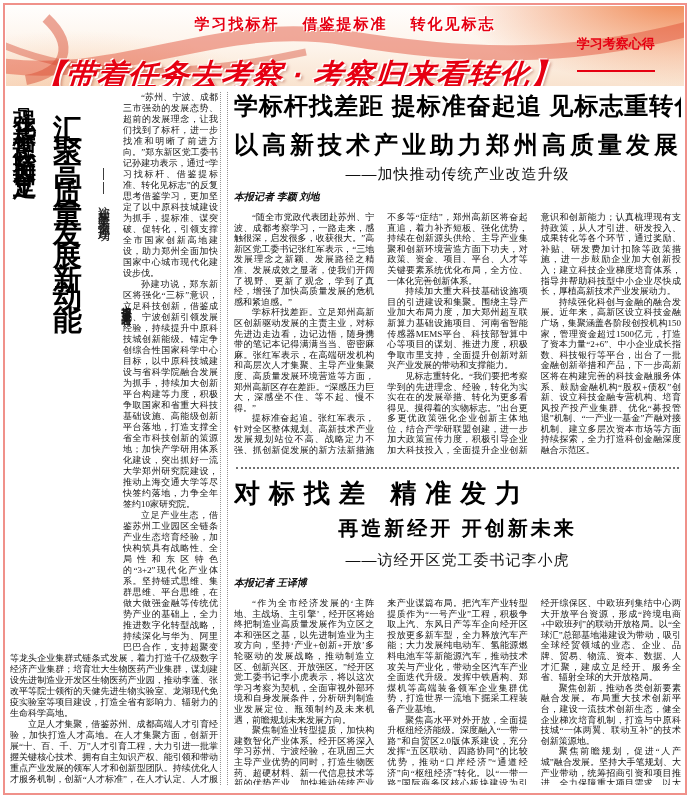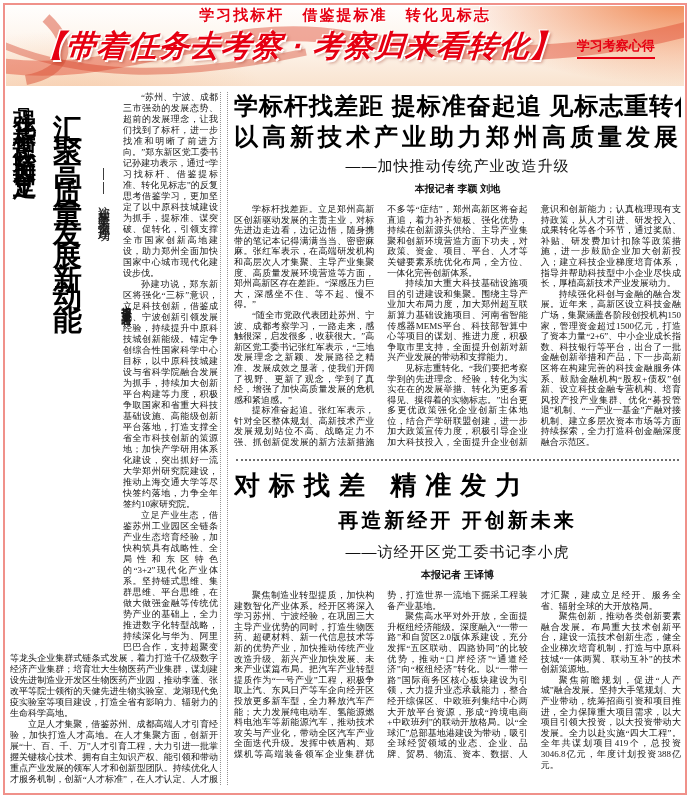--- a/index.html
+++ b/index.html
@@ -19,40 +19,40 @@
     position: absolute; left: 6px; top: 6px; right: 6px; height: 80px;
     overflow: hidden;
     background:
       radial-gradient(ellipse 340px 130px at 100% -15%, rgba(238,122,62,.95), rgba(238,122,62,0) 70%),
       radial-gradient(ellipse 260px 90px at 10% 115%, rgba(246,190,150,.55), rgba(246,190,150,0) 75%),
       linear-gradient(180deg, #fffefd 0%, #fdf3e9 55%, #f9e3cf 100%);
   }
   .banner svg { position:absolute; inset:0; }
   .banner-inner { position: relative; z-index: 2; text-align: center; }
   .tagline {
-    font-family: Liberation Sans, sans-serif;
+    margin-top: 9px; font-family: Liberation Mono, monospace;
     font-size: 15px; font-weight: bold; color: #e60012;
     letter-spacing: 2px; word-spacing: 12px;
     text-shadow: 1px 1px 0 #fff, -1px -1px 0 #fff;
   }
   .banner-title-row {
     display: flex; justify-content: center; align-items: flex-end; gap: 16px;
     margin-top: 1px;
   }
   .banner-main {
     font-family: "Liberation Sans", sans-serif;
     font-size: 30px; font-weight: 900; font-style: italic; color: #e60012;
     letter-spacing: 1px; transform: skewX(-4deg);
     text-shadow: 1.5px 1.5px 0 #fff, -1.5px -1.5px 0 #fff, 3px 3px 3px rgba(140,20,0,.35);
     white-space: nowrap;
   }
   .banner-side {
     font-family: "Liberation Sans", sans-serif;
     font-size: 13px; font-weight: bold; color: #e60012;
-    border-bottom: 2px solid #e60012; padding-bottom: 2px; margin-bottom: 8px;
+    border-bottom: 2px solid #e60012; padding-bottom: 17px; margin-bottom: 24px;
     white-space: nowrap;
   }
   
   .left-article {
     position: absolute; left: 10px; top: 92px; width: 208px; bottom: 13px;
     overflow: hidden;
   }
   .v-div {
     position: absolute; left: 220px; top: 92px; bottom: 13px; width: 8px;
     border-left: 1px dotted #909090; border-right: 1px dotted #909090;
@@ -69,25 +69,25 @@
   .lt-main   { font-size: 29px; font-weight: 800; letter-spacing: 21px; height: 556px; color:#000; }
   .lt-sub    { font-size: 12px; letter-spacing: 2px; margin-top: 76px; height: 320px; }
   .lt-by     { font-size: 10px; font-weight: 700; letter-spacing: 1px; margin-top: 206px; height: 150px; }
   .body-text p {
     font-size: 9px; line-height: 11px; text-align: justify;
     text-indent: 2em; color: #141414;
   }
   
   .art { font-family: "Liberation Sans", sans-serif; }
   .hl1-a { font-size: 24px; font-weight: 900; text-align: center; line-height: 31px; color:#000; letter-spacing: 1px; white-space: nowrap;}
-  .hl2-a { font-size: 24px; font-weight: 900; text-align: left; line-height: 31px; color:#000; letter-spacing: 4px; white-space: nowrap;}
+  .hl2-a { font-size: 24px; font-weight: 900; text-align: left; line-height: 31px; color:#000; letter-spacing: 4px; white-space: nowrap; margin-top: 8px;}
   .hl1-b { font-size: 26px; font-weight: 900; text-align: left; line-height: 35px; color:#000; letter-spacing: 9px; white-space: nowrap;}
   .hl2-b { font-size: 20px; font-weight: 900; text-align: center; line-height: 35px; color:#000; letter-spacing: 3px; white-space: nowrap;}
   .sub   { font-size: 15px; text-align: center; margin-top: 5px; letter-spacing: 1px; color:#111; }
-  .byl   { font-size: 10px; font-weight: bold; text-align: center; margin-top: 6px; margin-bottom: 8px; color:#111; }
+  .byl   { font-size: 10px; font-weight: bold; text-align: left; margin-top: 6px; margin-bottom: 8px; color:#111;font-style:italic; }
   .cols3 { column-count: 3; column-gap: 13px; overflow: hidden; font-family: "Liberation Serif", serif; }
   .cols3 p { font-size: 9px; line-height: 10.6px; text-align: justify; text-indent: 2em; color:#141414; }
   .cols3.top { height: 247px; }
   .cols3.bottom { height: 210px; }
   .h-div { border-top: 2px dotted #6f6f6f; margin: 8px 2px 7px; }
 </style>
 </head>
 <body>
 
 <div class="page">
@@ -125,37 +125,38 @@
   <div class="v-div"></div>
 
   <div class="right-col">
 
     <div class="art">
       <div class="hl1-a">学标杆找差距 提标准奋起追 见标志重转化</div>
       <div class="hl2-a">以高新技术产业助力郑州高质量发展</div>
       <div class="sub">——加快推动传统产业改造升级</div>
       <div class="byl">本报记者 李颖 刘地</div>
       <div class="cols3 top">
+        <p>“随全市党政代表团赴苏州、宁波、成都考察学习，一路走来，感触很深，启发很多，收获很大。”高新区党工委书记张红军表示，“三地发展理念之新颖、发展路径之精准、发展成效之显著，使我们开阔了视野、更新了观念，学到了真经，增强了加快高质量发展的危机感和紧迫感。”</p>
         <p>学标杆找差距。立足郑州高新区创新驱动发展的主责主业，对标先进边走边看，边记边悟，随身携带的笔记本记得满满当当、密密麻麻。张红军表示，在高端研发机构和高层次人才集聚、主导产业集聚度、高质量发展环境营造等方面，郑州高新区存在差距。“深感压力巨大，深感坐不住、等不起、慢不得。”</p>
-        <p>“随全市党政代表团赴苏州、宁波、成都考察学习，一路走来，感触很深，启发很多，收获很大。”高新区党工委书记张红军表示，“三地发展理念之新颖、发展路径之精准、发展成效之显著，使我们开阔了视野、更新了观念，学到了真经，增强了加快高质量发展的危机感和紧迫感。”</p>
         <p>提标准奋起追。张红军表示，针对全区整体规划、高新技术产业发展规划站位不高、战略定力不强、抓创新促发展的新方法新措施不多等“症结”，郑州高新区将奋起直追，着力补齐短板、强化优势，持续在创新源头供给、主导产业集聚和创新环境营造方面下功夫，对政策、资金、项目、平台、人才等关键要素系统优化布局，全方位、一体化完善创新体系。</p>
         <p>持续加大重大科技基础设施项目的引进建设和集聚。围绕主导产业加大布局力度，加大郑州超互联新算力基础设施项目、河南省智能传感器MEMS平台、科技部智算中心等项目的谋划、推进力度，积极争取市里支持，全面提升创新对新兴产业发展的带动和支撑能力。</p>
         <p>见标志重转化。“我们要把考察学到的先进理念、经验，转化为实实在在的发展举措、转化为更多看得见、摸得着的实物标志。”出台更多更优政策强化企业创新主体地位，结合产学研联盟创建，进一步加大政策宣传力度，积极引导企业加大科技投入，全面提升企业创新意识和创新能力；认真梳理现有支持政策，从人才引进、研发投入、成果转化等各个环节，通过奖励、补贴、研发费加计扣除等政策措施，进一步鼓励企业加大创新投入；建立科技企业梯度培育体系，指导并帮助科技型中小企业尽快成长，厚植高新技术产业发展动力。</p>
         <p>持续强化科创与金融的融合发展。近年来，高新区设立科技金融广场，集聚涵盖各阶段创投机构150家，管理资金超过1500亿元，打造了资本力量“2+6”、中小企业成长指数、科技银行等平台，出台了一批金融创新举措和产品，下一步高新区将在构建完善的科技金融服务体系、鼓励金融机构“股权+债权”创新、设立科技金融专营机构、培育风投产投产业集群、优化“募投管退”机制、“一产业一基金”产融对接机制、建立多层次资本市场等方面持续探索，全力打造科创金融深度融合示范区。</p>
       </div>
     </div>
 
     <div class="h-div"></div>
 
     <div class="art">
       <div class="hl1-b">对标找差 精准发力</div>
       <div class="hl2-b">再造新经开 开创新未来</div>
       <div class="sub">——访经开区党工委书记李小虎</div>
       <div class="byl">本报记者 王译博</div>
       <div class="cols3 bottom">
+        <p>“作为全市经济发展的‘主阵地、主战场、主引擎’，经开区将始终把制造业高质量发展作为立区之本和强区之基，以先进制造业为主攻方向，坚持‘产业+创新+开放’多轮驱动的发展战略，推动制造立区、创新兴区、开放强区。”经开区党工委书记李小虎表示，将以这次学习考察为契机，全面审视外部环境和自身发展条件，分析研判制造业发展定位、瓶颈制约及未来机遇，前瞻规划未来发展方向。</p>
         <p>聚焦制造业转型提质，加快构建数智化产业体系。经开区将深入学习苏州、宁波经验，在巩固三大主导产业优势的同时，打造生物医药、超硬材料、新一代信息技术等新的优势产业，加快推动传统产业改造升级、新兴产业加快发展、未来产业谋篇布局。把汽车产业转型提质作为“一号产业”工程，积极争取上汽、东风日产等车企向经开区投放更多新车型，全力释放汽车产能；大力发展纯电动车、氢能源燃料电池车等新能源汽车，推动技术攻关与产业化，带动全区汽车产业全面迭代升级。发挥中铁盾构、郑煤机等高端装备领军企业集群优势，打造世界一流地下掘采工程装备产业基地。</p>
         <p>聚焦高水平对外开放，全面提升枢纽经济能级。深度融入“一带一路”和自贸区2.0版体系建设，充分发挥“五区联动、四路协同”的比较优势，推动“口岸经济”“通道经济”向“枢纽经济”转化。以“一带一路”国际商务区核心板块建设为引领，大力提升业态承载能力，整合经开综保区、中欧班列集结中心两大开放平台资源，形成“跨境电商+中欧班列”的联动开放格局。以“全球汇”总部基地港建设为带动，吸引全球经贸领域的业态、企业、品牌、贸易、物流、资本、数据、人才汇聚，建成立足经开、服务全省、辐射全球的大开放格局。</p>
         <p>聚焦创新，推动各类创新要素融合发展。布局重大技术创新平台，建设一流技术创新生态，健全企业梯次培育机制，打造与中原科技城“一体两翼、联动互补”的技术创新策源地。</p>
         <p>聚焦前瞻规划，促进“人产城”融合发展。坚持大手笔规划、大产业带动，统筹招商引资和项目推进，全力保障重大项目需求，以大项目引领大投资，以大投资带动大发展。全力以赴实施“四大工程”。全年共谋划项目419个，总投资3046.8亿元，年度计划投资388亿元。</p>
 
       </div>
     </div>
 
   </div>
 </div>

